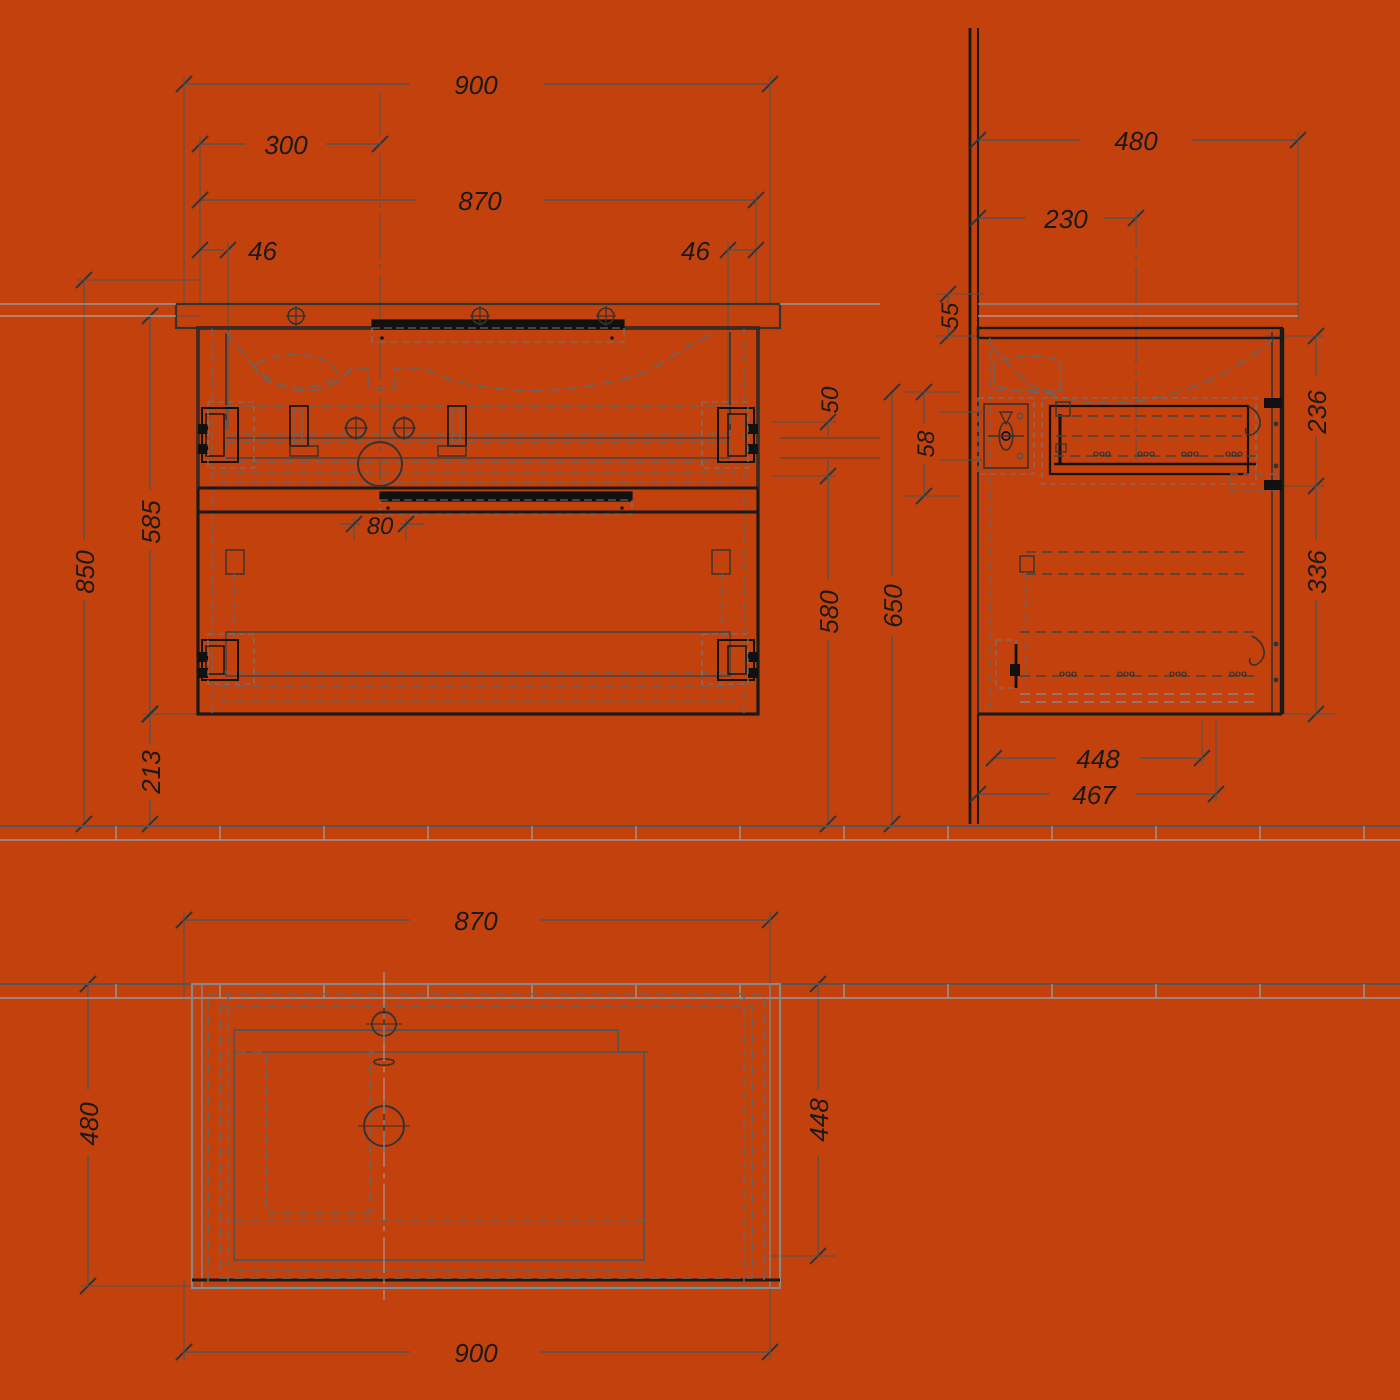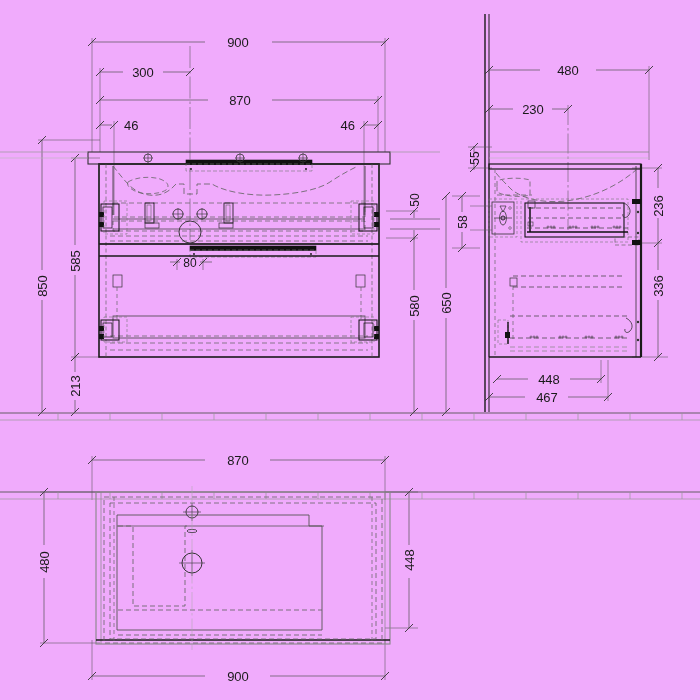--- a/index.html
+++ b/index.html
@@ -1,17 +1,17 @@
 <!DOCTYPE html>
 <html><head>
 <meta charset="utf-8">
 <style>
   html,body{margin:0;padding:0;background:#fff;}
   body{width:700px;height:700px;font-family:"Liberation Sans","DejaVu Sans",sans-serif;}
-  #sheet{position:relative;width:700px;height:700px;overflow:hidden;background:#f0abfc;}
+  #sheet{position:relative;width:700px;height:700px;overflow:hidden;background:#c2410c;font-style:italic;}
   svg{display:block;}
   .dimtext{font-family:"Liberation Sans","DejaVu Sans",sans-serif;font-size:13px;fill:#1a1a1a;letter-spacing:0px;}
   .dimtext-sm{font-size:12px;}
 </style>
 </head>
 <body>
 
 <div id="sheet">
 <svg width="700" height="700" viewBox="0 0 700 700" shape-rendering="geometricPrecision">
 

